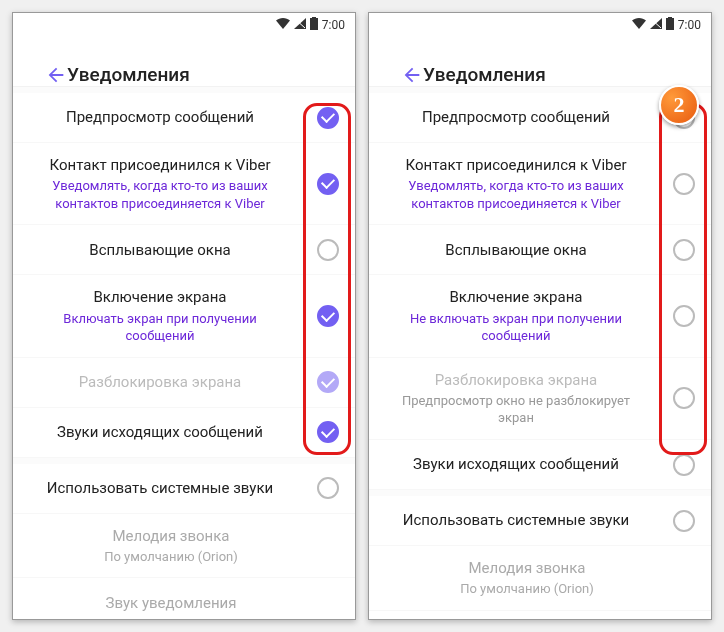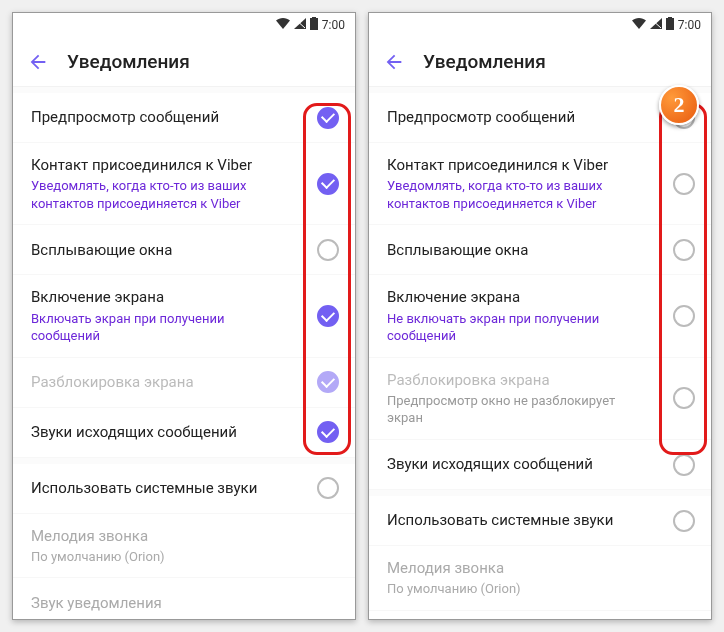--- a/index.html
+++ b/index.html
@@ -29,23 +29,22 @@
       justify-content: flex-end;
       align-items: center;
       gap: 4px;
       padding: 0 10px;
       font-size: 12px;
       color: #333;
     }
     .appbar {
       height: 50px;
       display: flex;
-      align-items: center;
-      gap: 18px;
-      padding: 0 14px;
+      align-items: flex-end;
+      padding: 0 32px;
       border-bottom: 1px solid rgba(0,0,0,0.05);
     }
     .back-arrow svg { display: block; }
     .appbar-title {
       font-size: 19px;
       font-weight: 500;
       color: #222;
     }
     .content {
       flex: 1;
@@ -54,21 +53,21 @@
       padding-top: 6px;
     }
     .row {
       display: flex;
       align-items: center;
       padding: 12px 16px 12px 18px;
       min-height: 50px;
       border-bottom: 1px solid rgba(0,0,0,0.03);
       background: #fff;
     }
-    .row .text { flex: 1; padding-right: 28px; }
+    .row .text { flex: 1; padding-right: 28px; text-align: center; }
     .row .title {
       font-size: 15px;
       color: #222;
       line-height: 1.35;
     }
     .row .sub {
       font-size: 13px;
       color: #6d28d9;
       line-height: 1.35;
       margin-top: 2px;

